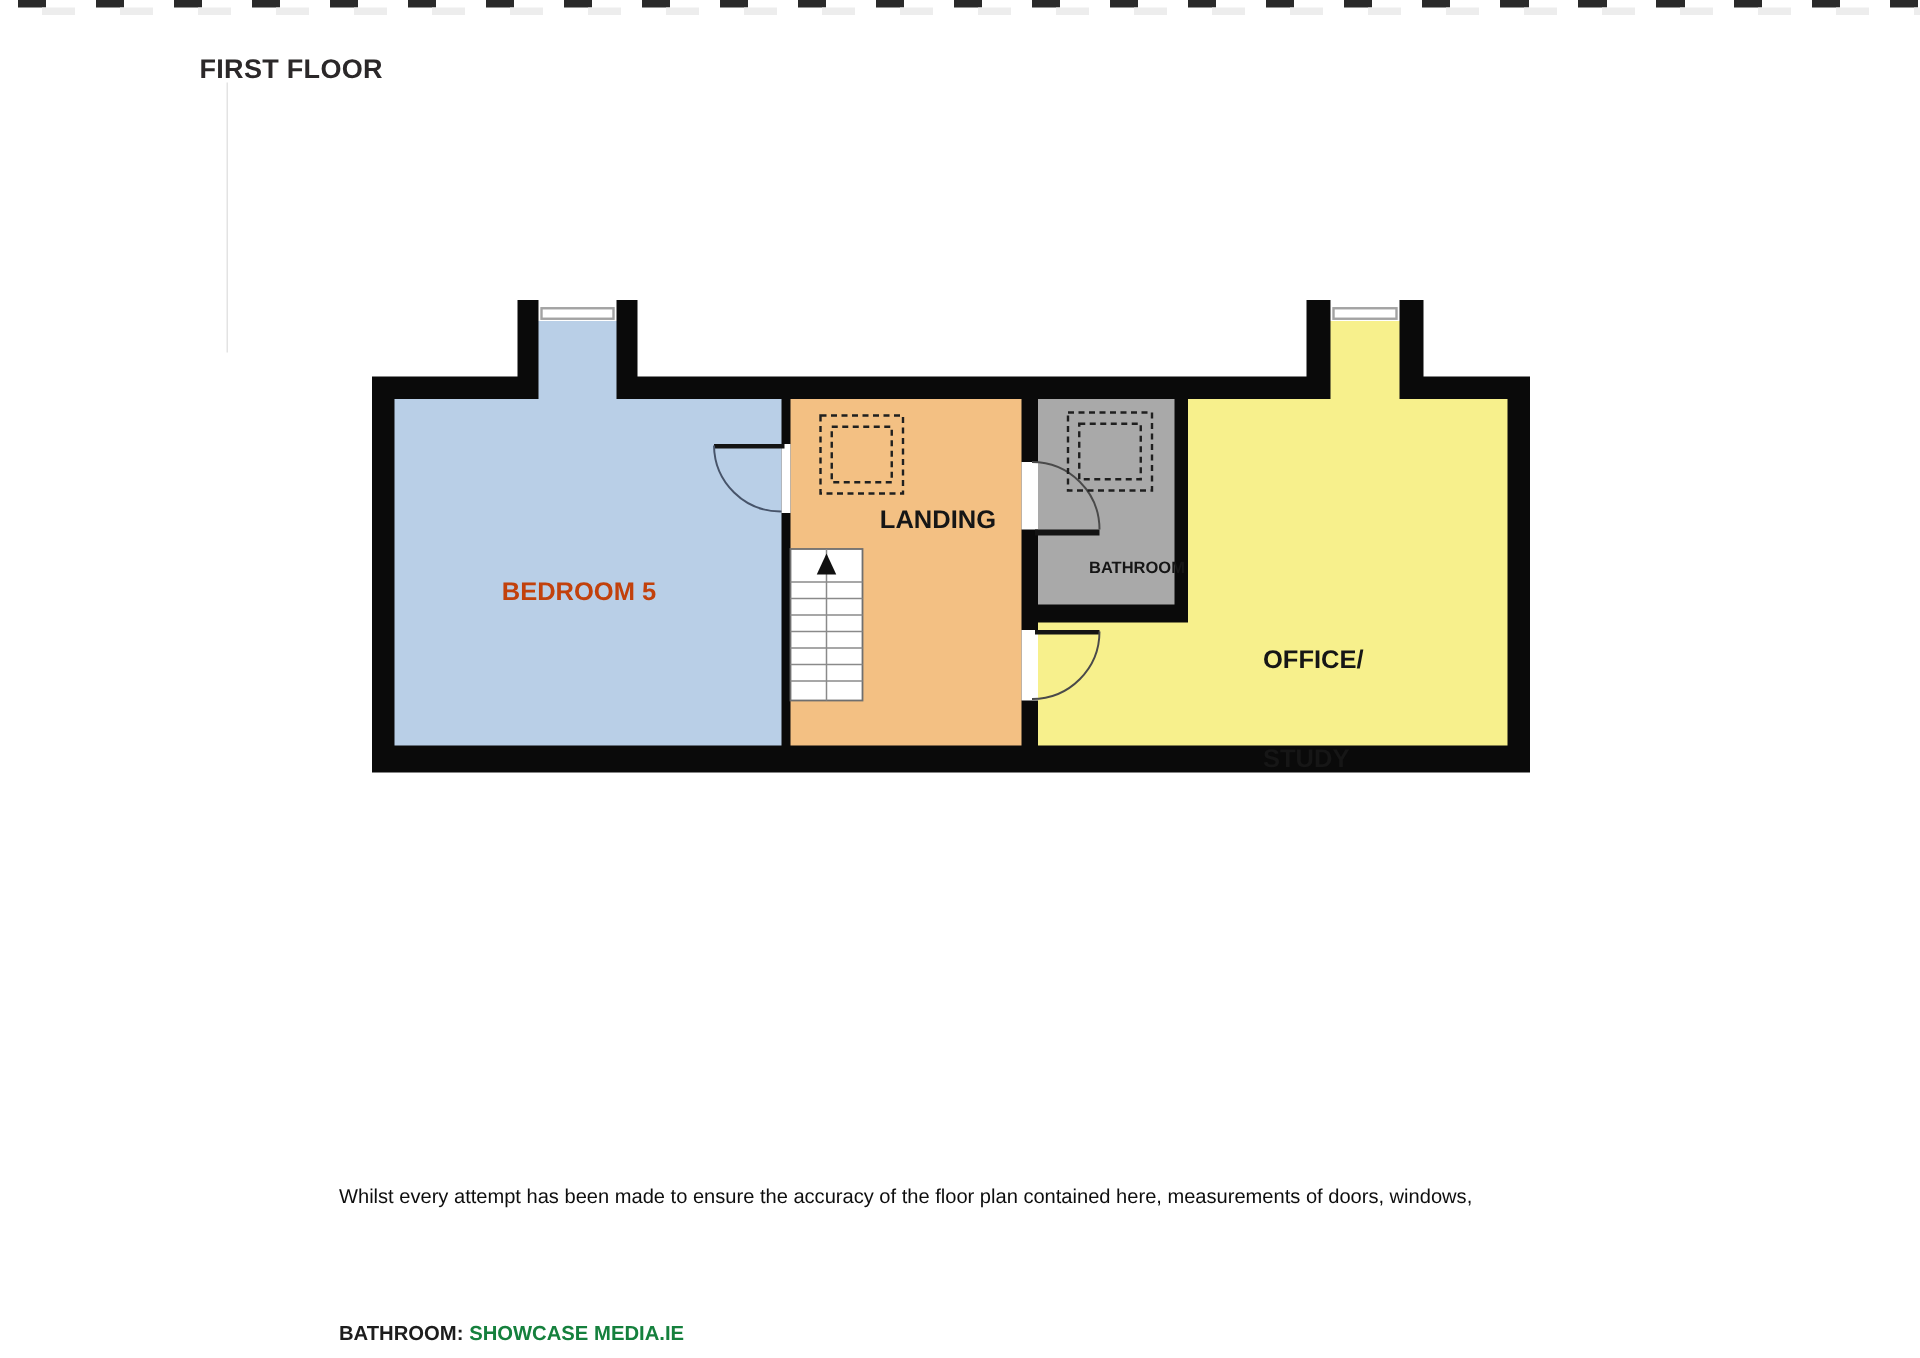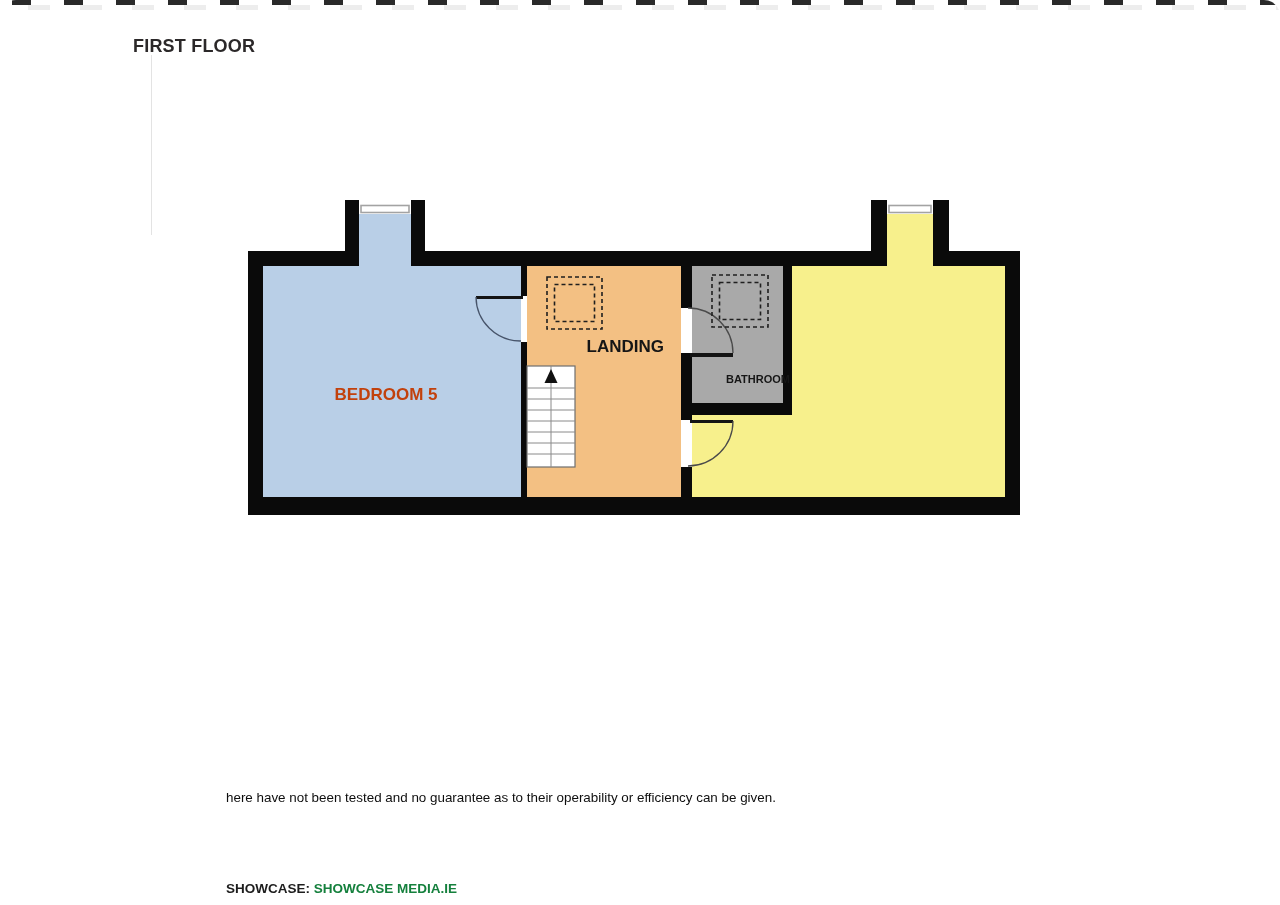--- a/index.html
+++ b/index.html
@@ -1,19 +1,18 @@
 <!DOCTYPE html>
 <html><head>
 <meta charset="utf-8">
 <style>
   html,body{margin:0;padding:0;background:#ffffff;}
   .canvas{
     position:relative;width:1280px;height:905px;background:#ffffff;overflow:hidden;
     font-family:"Liberation Sans",sans-serif;
-    border-radius:16px;
   }
   .dash-row{position:absolute;left:0;width:1280px;height:5px;}
   .dash-row.r1{top:0;background-image:repeating-linear-gradient(90deg,transparent 0,transparent 12px,#2a2a2a 12px,#2a2a2a 31px,transparent 31px,transparent 52px);}
   .dash-row.r2{top:5px;background-image:repeating-linear-gradient(90deg,transparent 0,transparent 28px,#ededed 28px,#ededed 50px,transparent 50px,transparent 52px);}
   .artifact-line{position:absolute;left:151px;top:55px;width:1px;height:180px;background:#e3e3e3;}
   .page-title{
     position:absolute;left:133px;top:36px;font-size:18px;font-weight:700;
     letter-spacing:0.2px;color:#2b2829;
   }
   svg{position:absolute;left:0;top:0;}
@@ -112,20 +111,24 @@
       <rect x="547" y="277" width="55" height="52"></rect>
       <rect x="554.5" y="284.5" width="40" height="37"></rect>
       <rect x="712" y="275" width="56" height="52"></rect>
       <rect x="719.5" y="282.5" width="41" height="37"></rect>
     </g>
   </svg>
 
   <div class="room-label lbl-bedroom" style="color: #c2410c;">BEDROOM 5</div>
   <div class="room-label lbl-landing">LANDING</div>
   <div class="room-label lbl-bathroom">BATHROOM</div>
+  <div class="room-label lbl-office">
+    <div>OFFICE/</div>
+    <div>STUDY</div>
+  </div>
 
   <div class="disclaimer">
-    <div>here have not been tested and no guarantee as to their operability or efficiency can be given.</div>
+    <div>Whilst every attempt has been made to ensure the accuracy of the floor plan contained here, measurements of doors, windows,</div>
   </div>
 
-  <div class="copyright"><span>SHOWCASE: </span><span class="brand" style="color: #15803d;">SHOWCASE MEDIA.IE</span></div>
+  <div class="copyright"><span>BATHROOM: </span><span class="brand" style="color: #15803d;">SHOWCASE MEDIA.IE</span></div>
 
 </div>
 
 </body></html>

